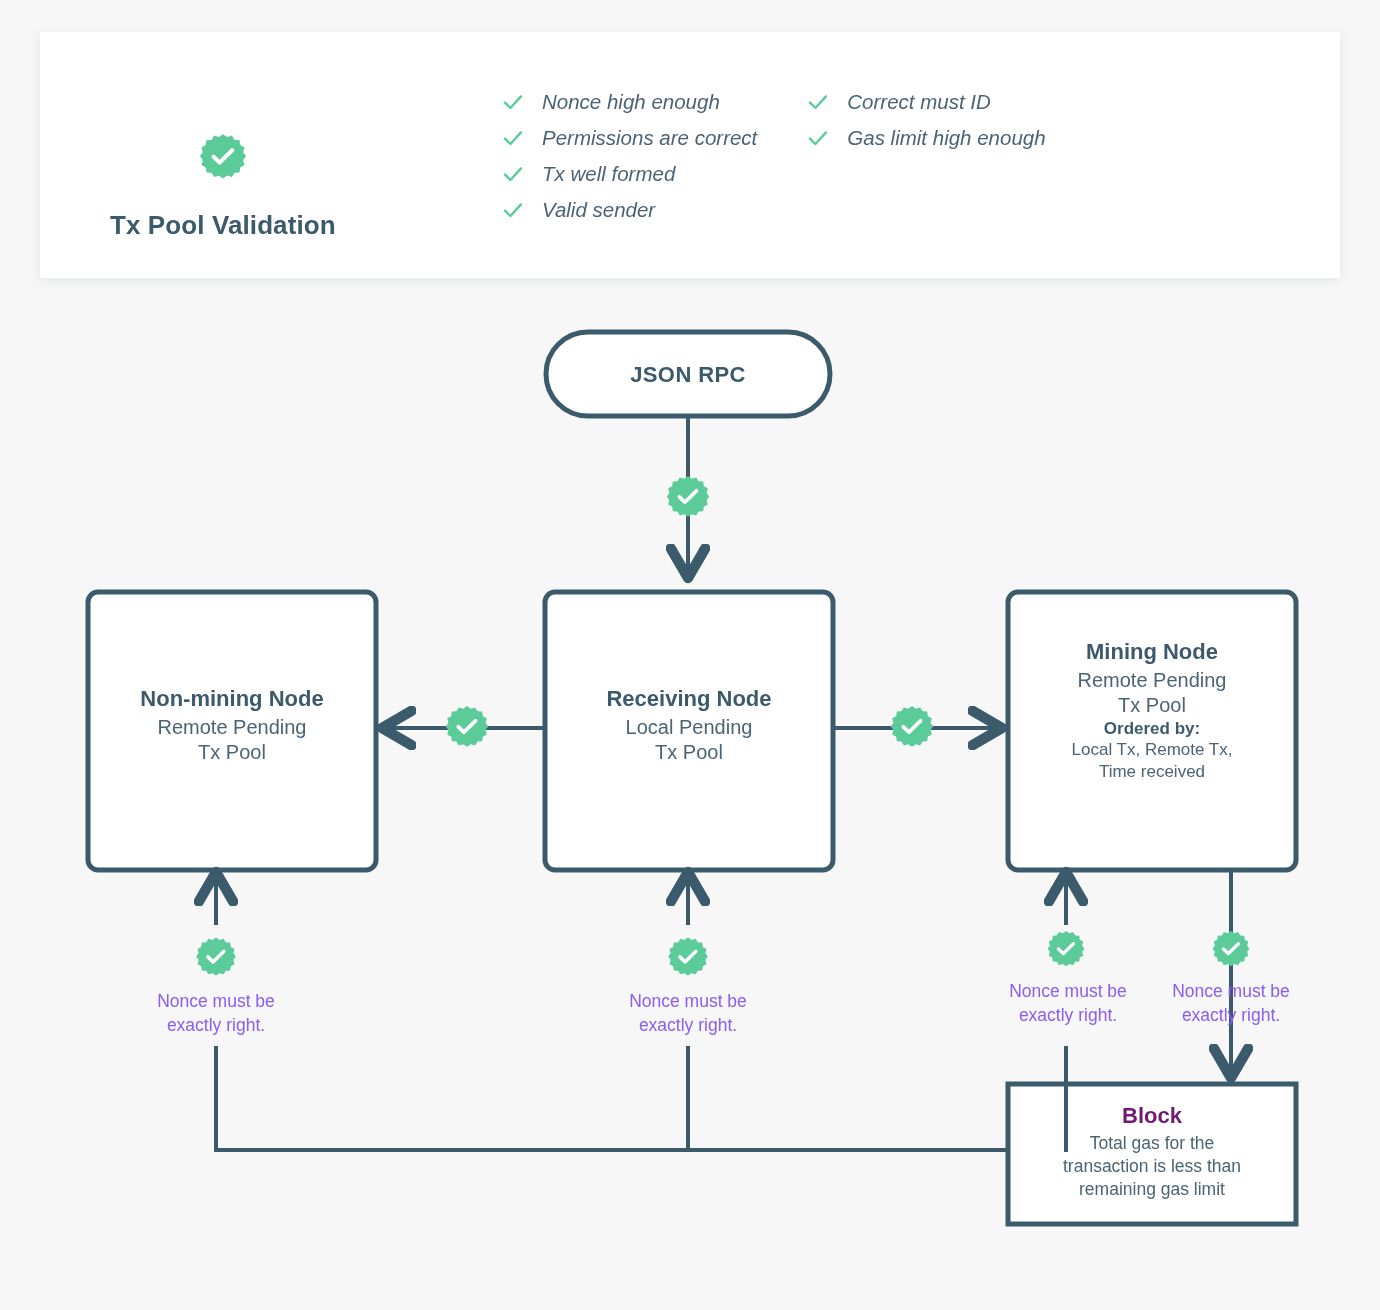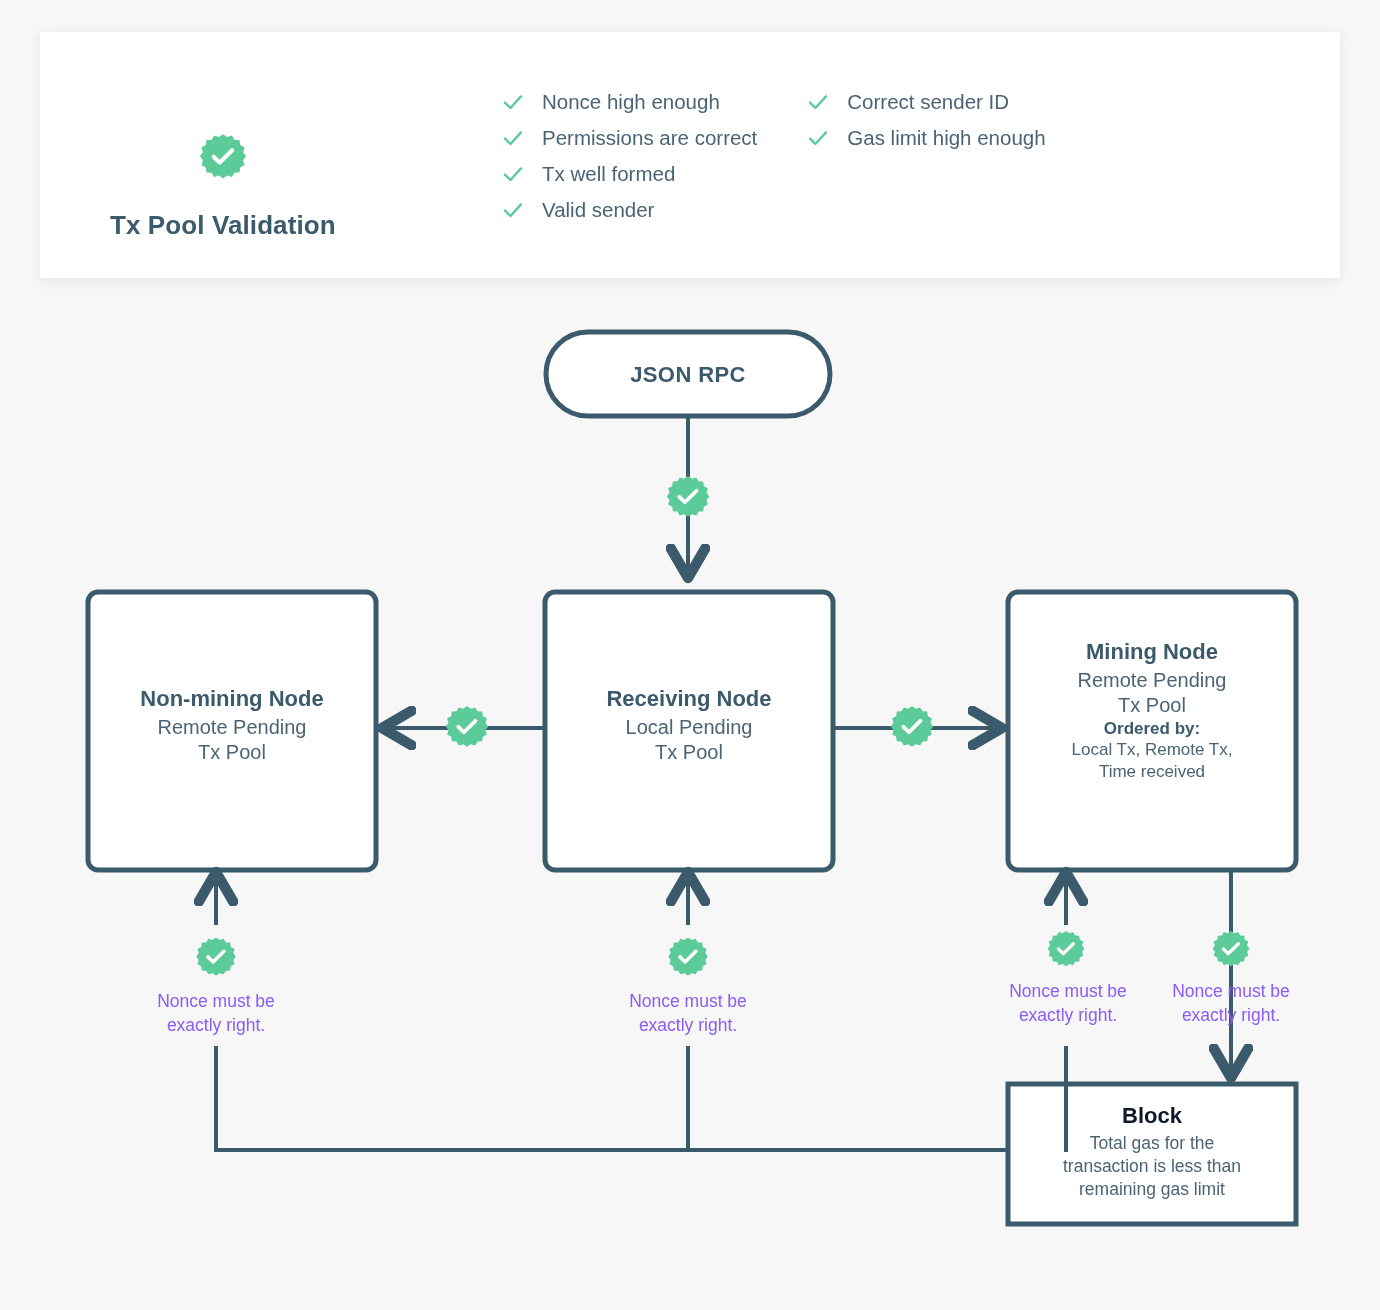--- a/index.html
+++ b/index.html
@@ -21,21 +21,21 @@
   }
   .hdr-brand{
     position:absolute;left:70px;top:100px;
     display:flex;align-items:center;gap:22px;flex-direction:column;
   }
   .hdr-title{
     font-size:26px;font-weight:bold;color:#3b5a6b;letter-spacing:.1px;white-space:nowrap;
   }
   .check-cols{
     position:absolute;left:462px;top:52px;width:800px;
-    display:flex;gap:50px;
+    display:flex;gap:50px;font-style:italic;
   }
   .check-col{display:flex;flex-direction:column;}
   .check-row{
     display:flex;align-items:center;gap:18px;height:36px;
   }
   .check-row .tick{width:22px;height:22px;flex:none;}
   .check-label{font-size:20.5px;color:#4a6475;white-space:nowrap;}
 
   
   .diagram{position:absolute;left:0;top:300px;width:1380px;height:1010px;}
@@ -49,21 +49,21 @@
   .node-ord-h{font-size:17px;font-weight:bold;color:#3b5a6b;}
   .node-ord{font-size:17px;color:#4a6475;line-height:1.3;}
 
   .pill-txt{
     position:absolute;text-align:center;width:100%;
     font-size:22px;font-weight:bold;color:#3b5a6b;letter-spacing:.4px;
   }
   .edge-note{
     position:absolute;text-align:center;font-size:17.5px;color:#8b5cf6;line-height:1.35;
   }
-  .blk-name{font-size:22px;font-weight:bold;color:#0f172a;}
+  .blk-name{font-size:22px;font-weight:bold;color:#701a75;}
   .blk-sub{font-size:17.5px;color:#4a6475;line-height:1.32;}
 </style>
 </head>
 <body>
 
 <div class="stage">
 
   <div class="hdr-card">
 
     <div class="hdr-brand">
@@ -113,21 +113,21 @@
         </div>
       </div>
 
       <div class="check-col">
         <div class="check-row">
           <span class="tick">
             <svg width="22" height="22" viewBox="0 0 22 22">
                 <path d="M3 11.6 L8.4 17 L19 5.4" fill="none" stroke="#5ccb9a" stroke-width="2.4" stroke-linecap="round" stroke-linejoin="round"></path>
               </svg>
           </span>
-          <span class="check-label">Correct sender ID</span>
+          <span class="check-label">Correct must ID</span>
         </div>
         <div class="check-row">
           <span class="tick">
             <svg width="22" height="22" viewBox="0 0 22 22">
                 <path d="M3 11.6 L8.4 17 L19 5.4" fill="none" stroke="#5ccb9a" stroke-width="2.4" stroke-linecap="round" stroke-linejoin="round"></path>
               </svg>
           </span>
           <span class="check-label">Gas limit high enough</span>
         </div>
       </div>

